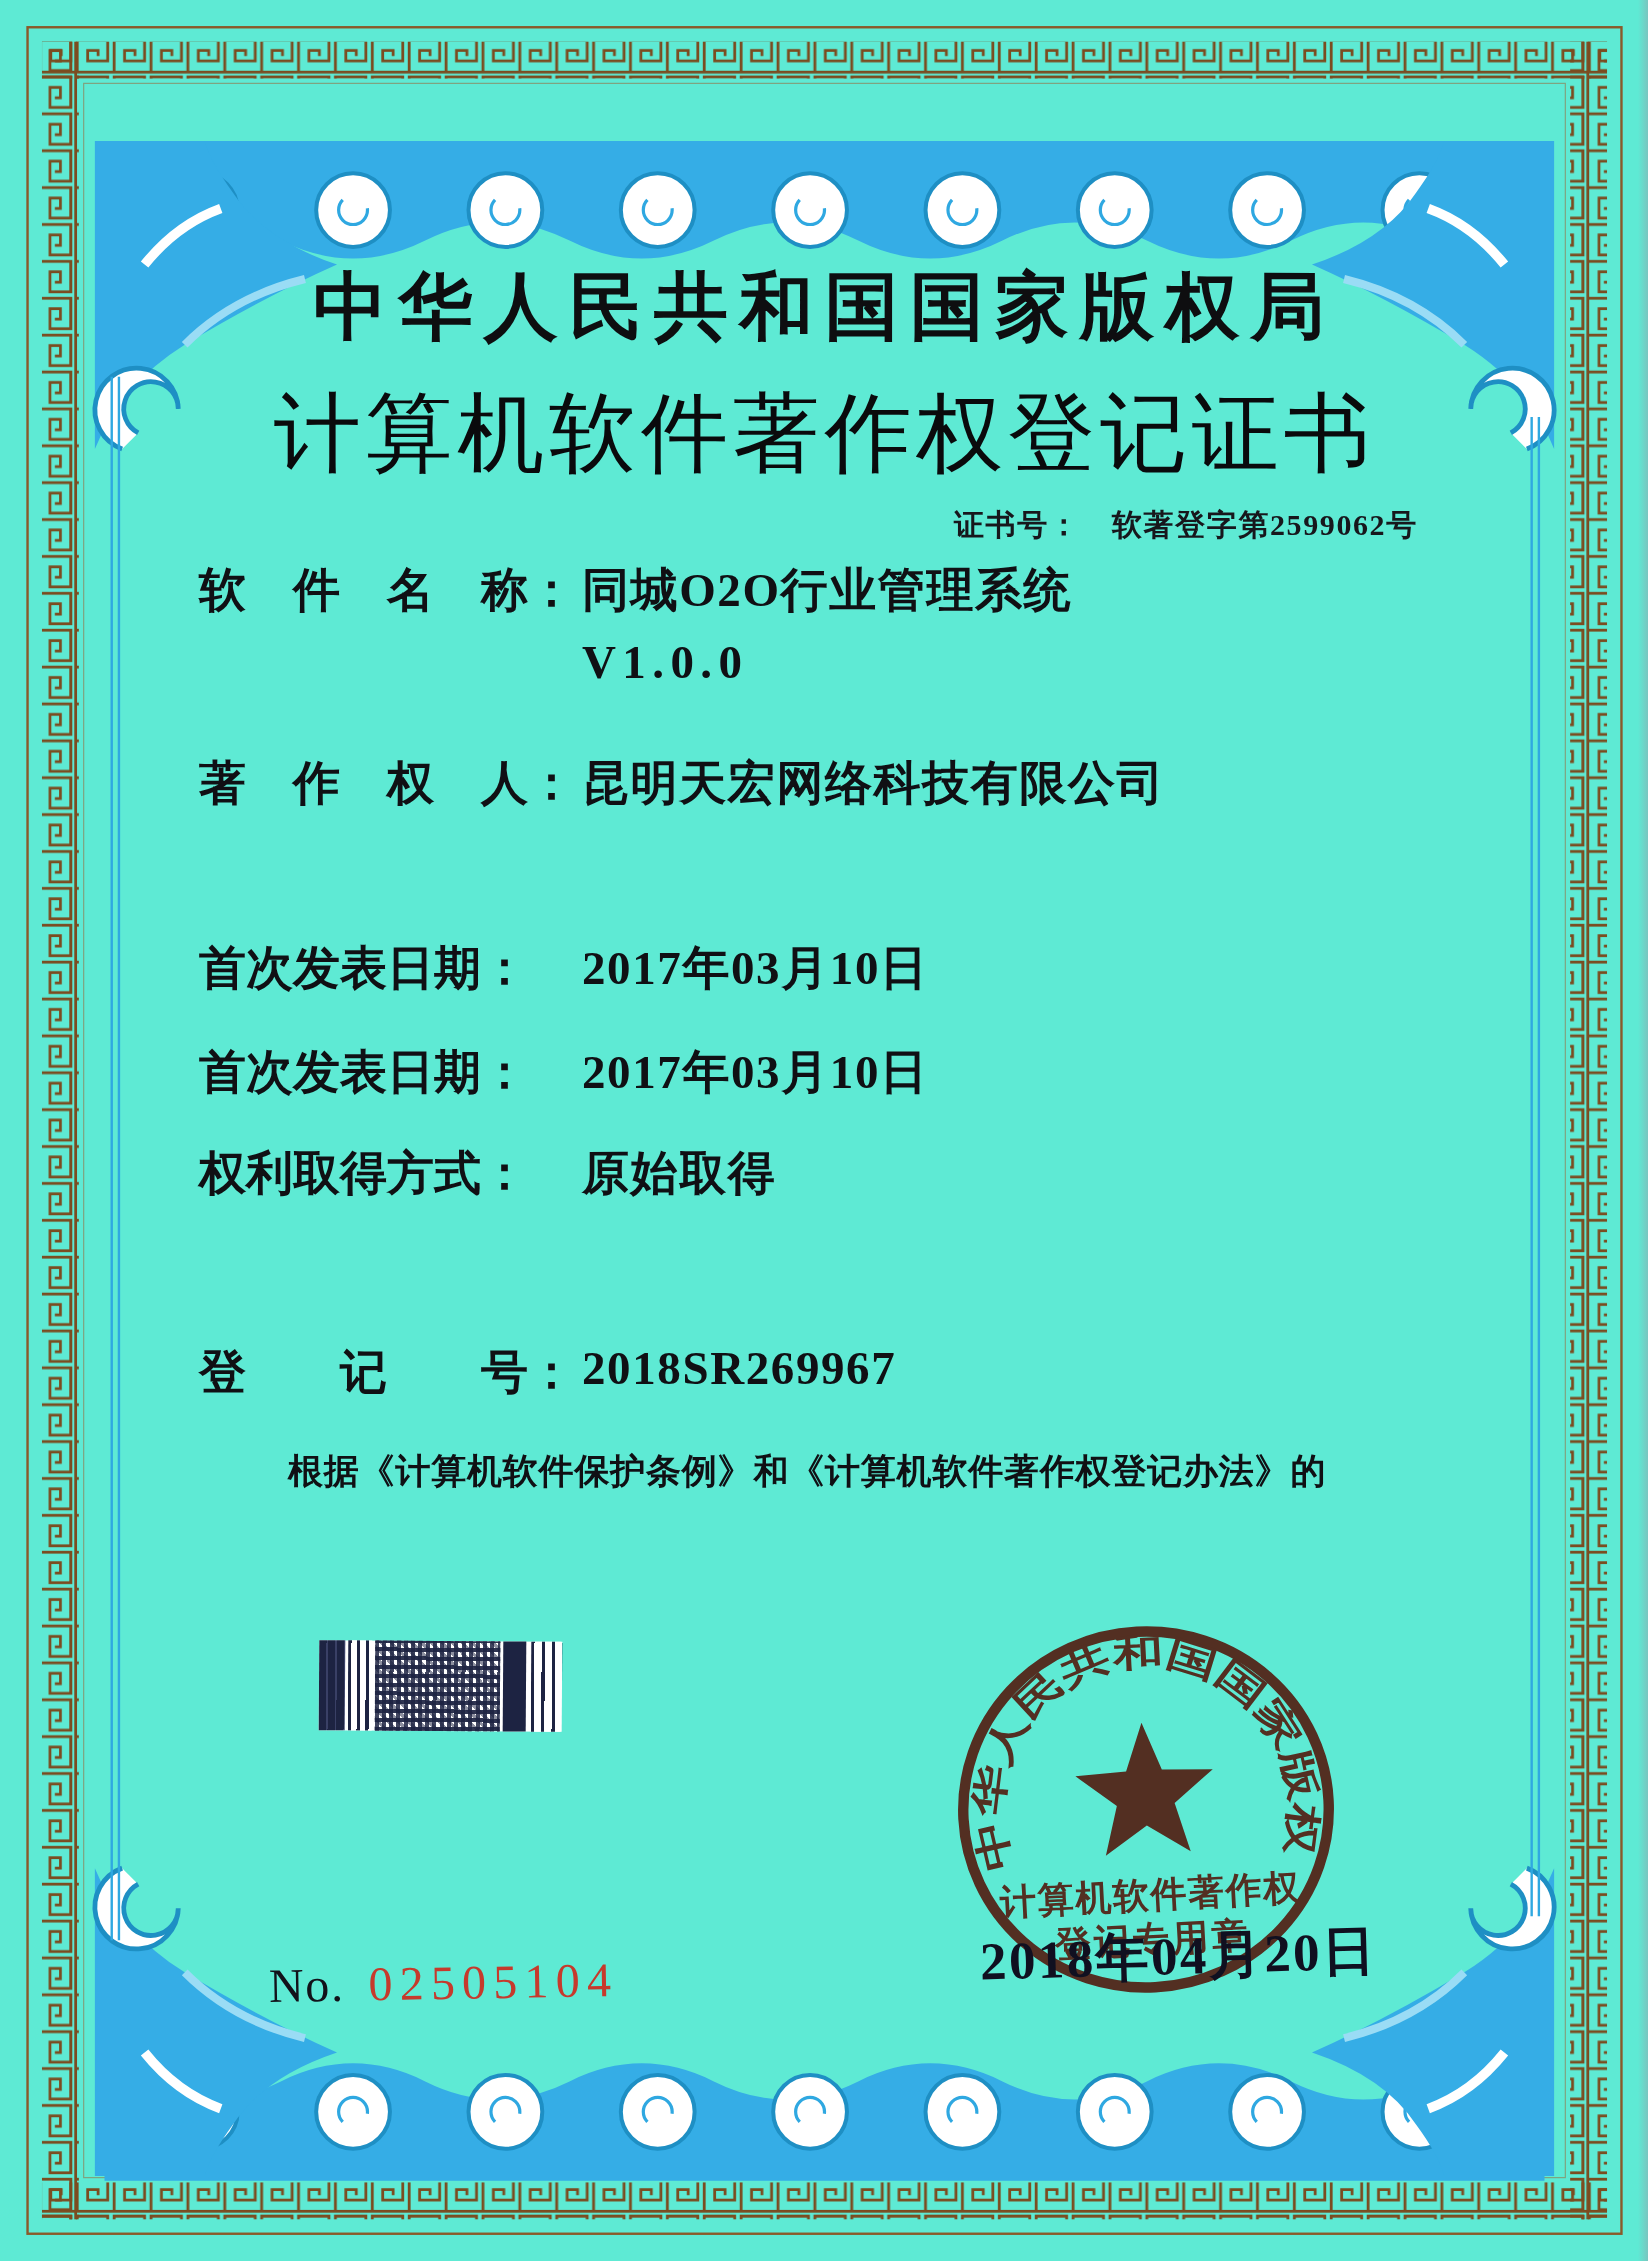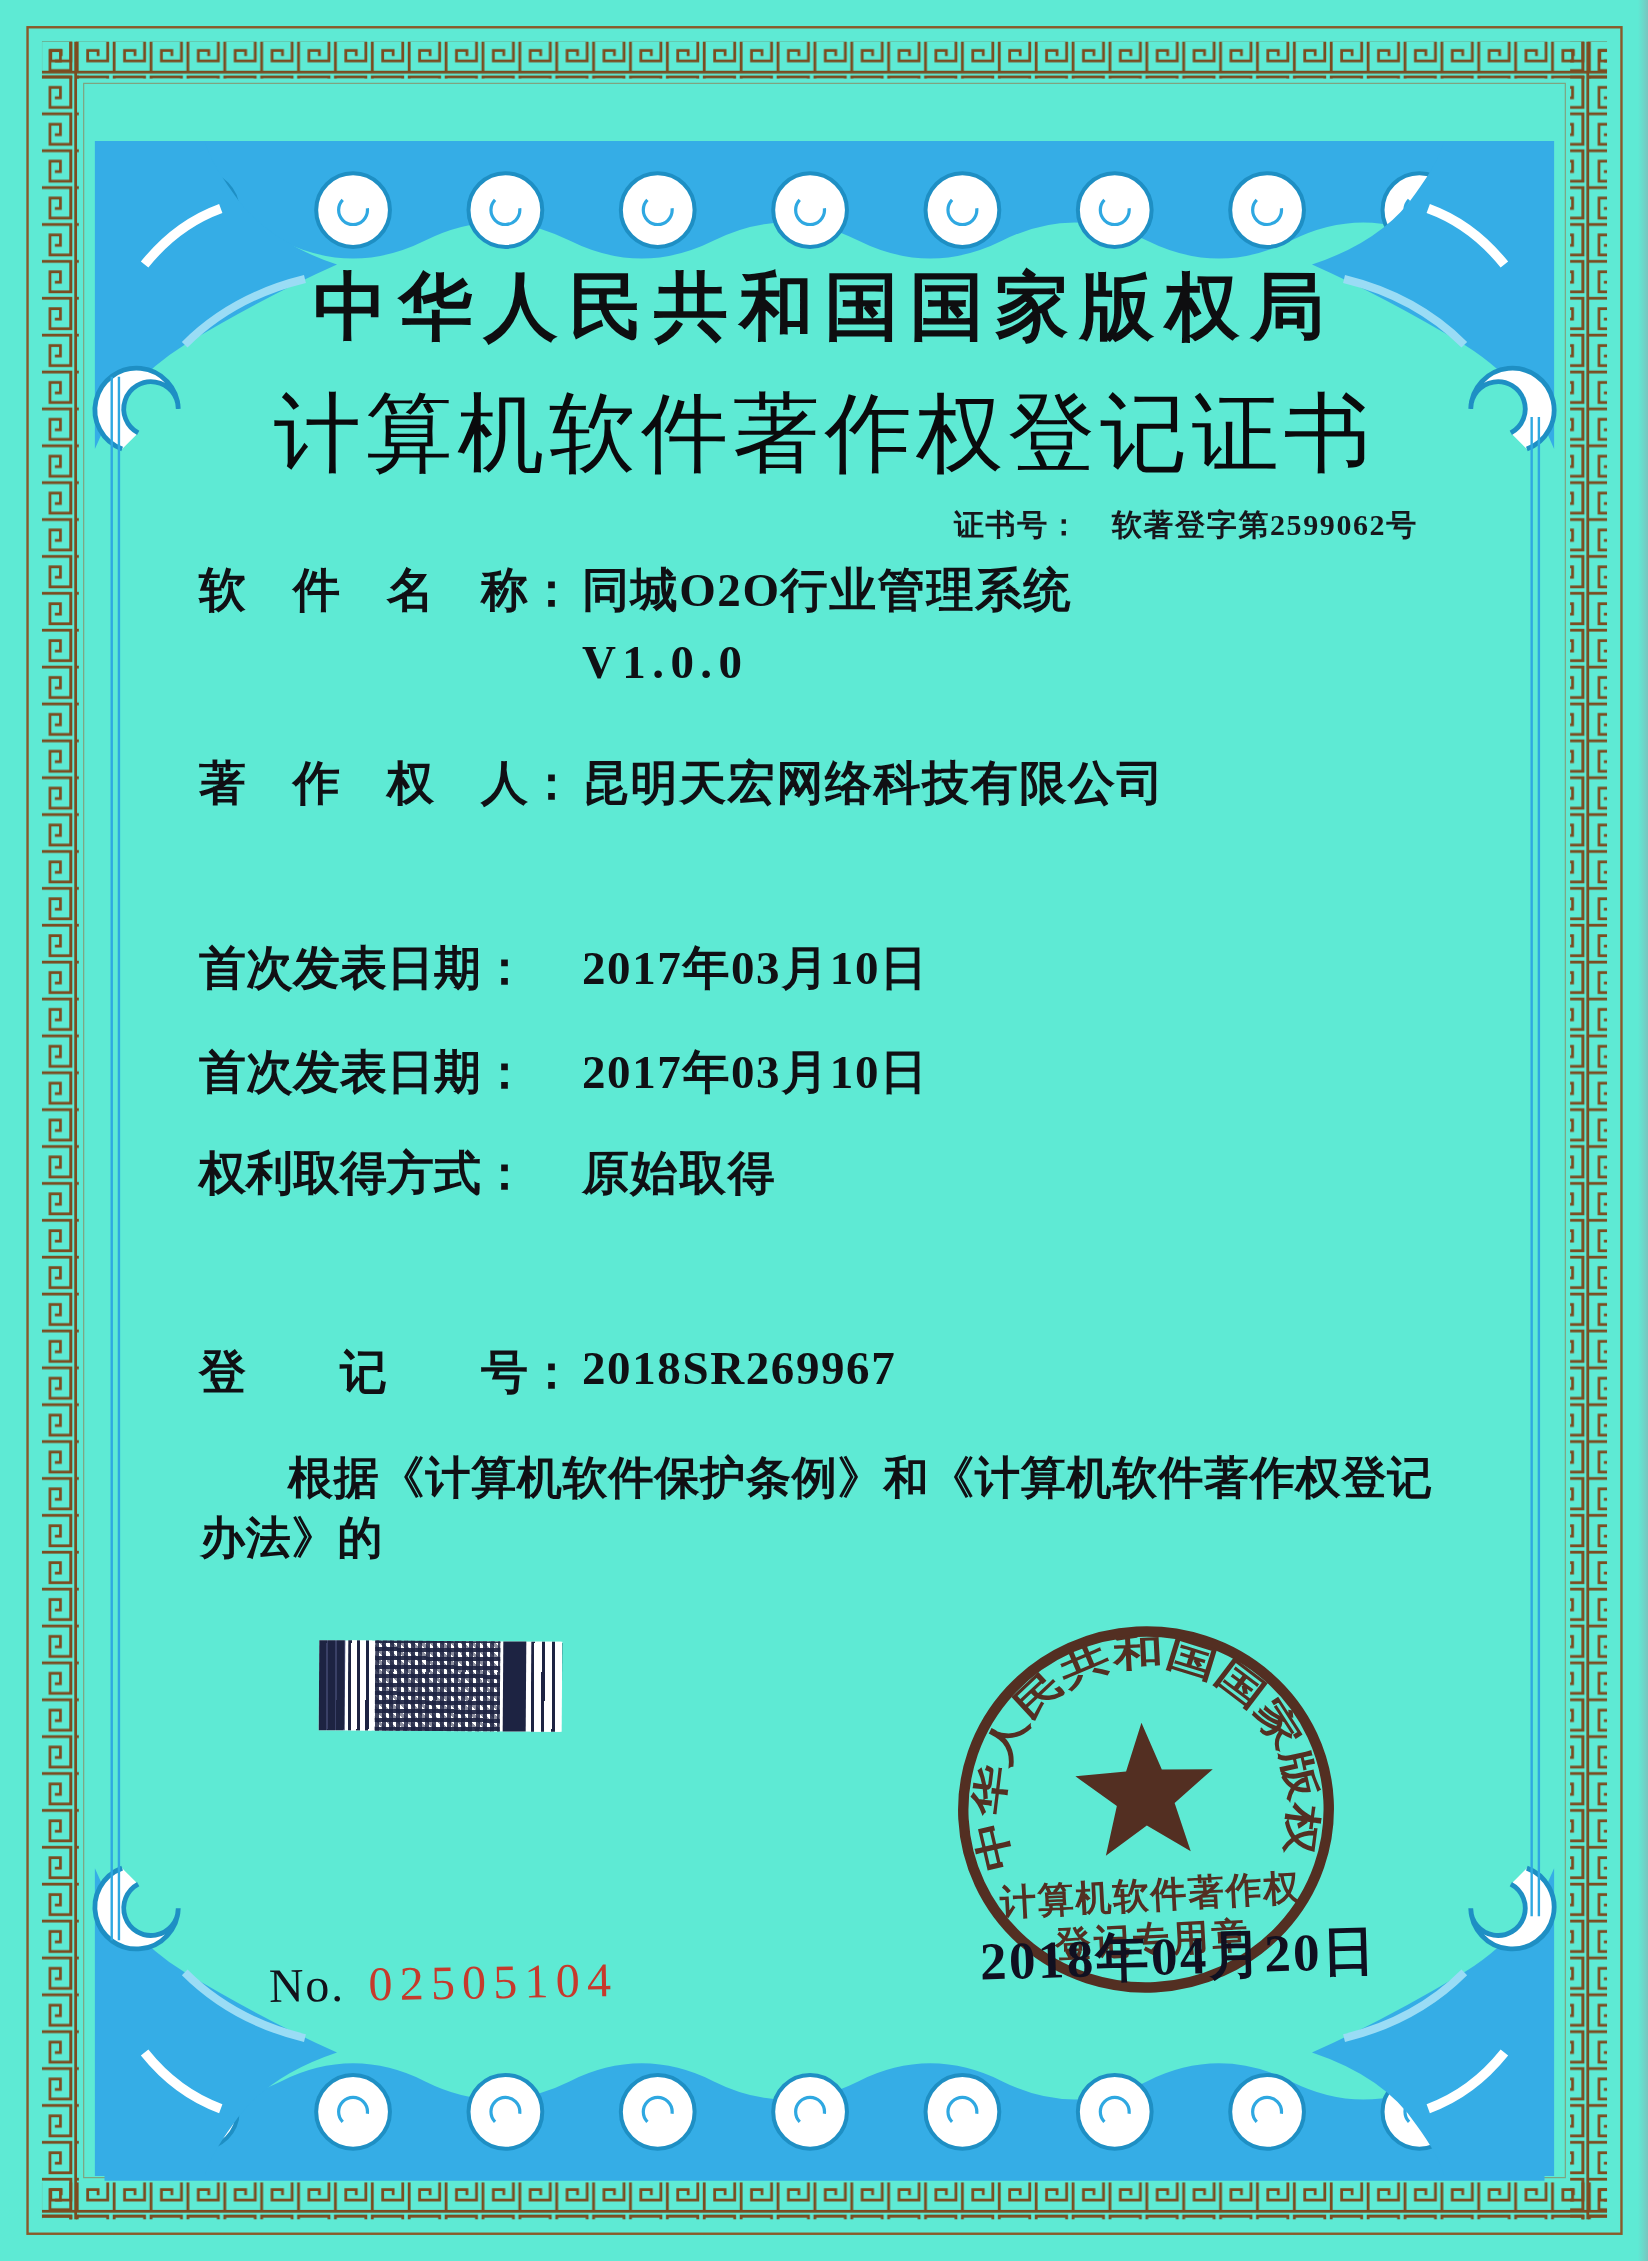--- a/index.html
+++ b/index.html
@@ -29,21 +29,21 @@
     position:absolute;left:954px;top:505px;
     font-size:30px;font-weight:700;letter-spacing:1.6px;
     color:#17171c;
   }
   .field{position:absolute;left:199px;width:1299px;font-size:47px;font-weight:700;color:#101014;white-space:nowrap;}
   .field .lbl{display:inline-block;width:383px;vertical-align:top;}
   .field .val{display:inline-block;letter-spacing:1.6px;}
   .version-line{position:absolute;left:582px;top:635px;font-size:47px;font-weight:700;letter-spacing:6.4px;color:#101014;}
   .f0{top:559px;} .f1{top:752px;} .f2{top:937px;} .f3{top:1041px;}
   .f4{top:1142px;} .f5{top:1241px;} .f6{top:1341px;}
-  .statement{position:absolute;left:200px;width:1271px;font-size:45px;font-weight:700;color:#101014;letter-spacing:0.8px;}
+  .statement{position:absolute;left:200px;width:1271px;font-size:35px;font-weight:700;color:#101014;letter-spacing:0.8px;}
   .st1{top:1448px;text-indent:88px;}
   .st2{top:1549px;}
   .barcode{
     position:absolute;left:319px;top:1641px;width:242px;height:90px;
     background:#fff;transform:rotate(.4deg);
   }
   .barcode .b{position:absolute;top:0;bottom:0;}
   .bc-start{left:0;width:26px;background:
     repeating-linear-gradient(90deg,#1d2342 0 7.2px,#3a4066 7.2px 8.8px);}
   .bc-l1{left:29px;width:24px;background:

